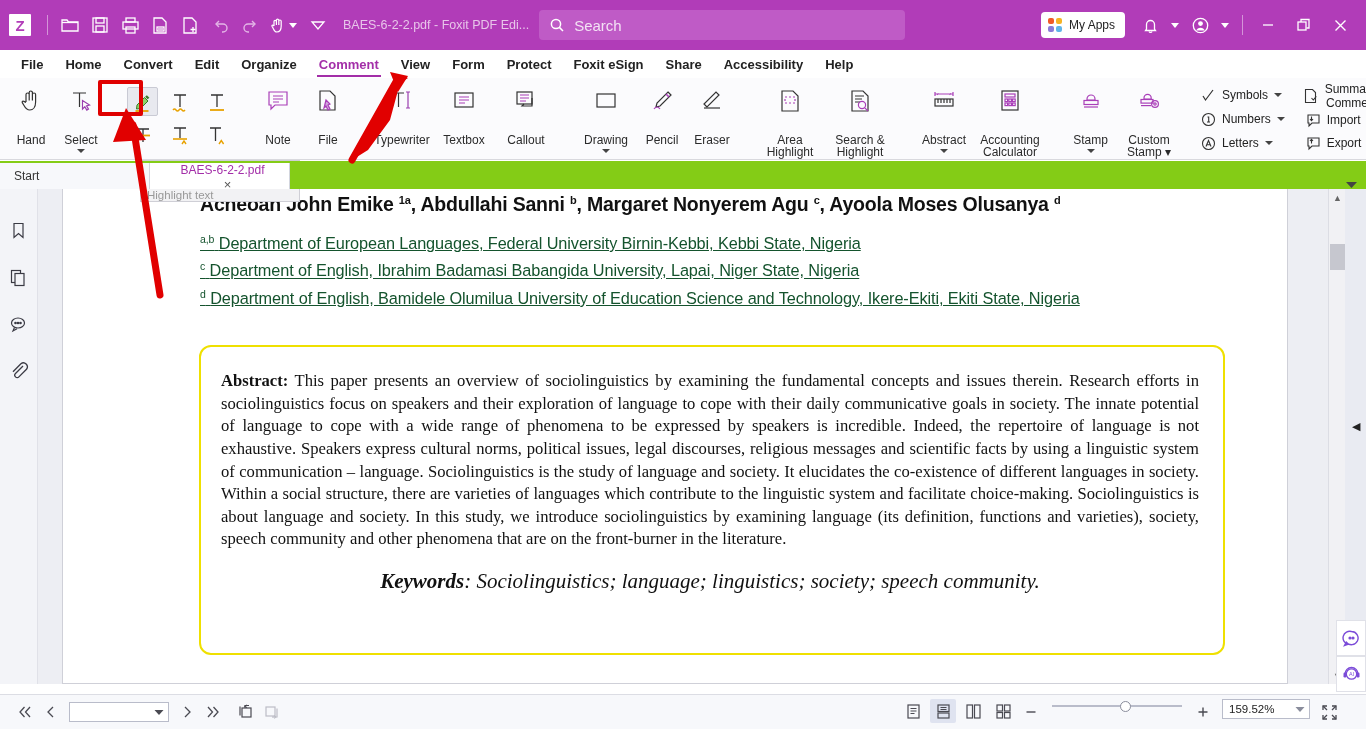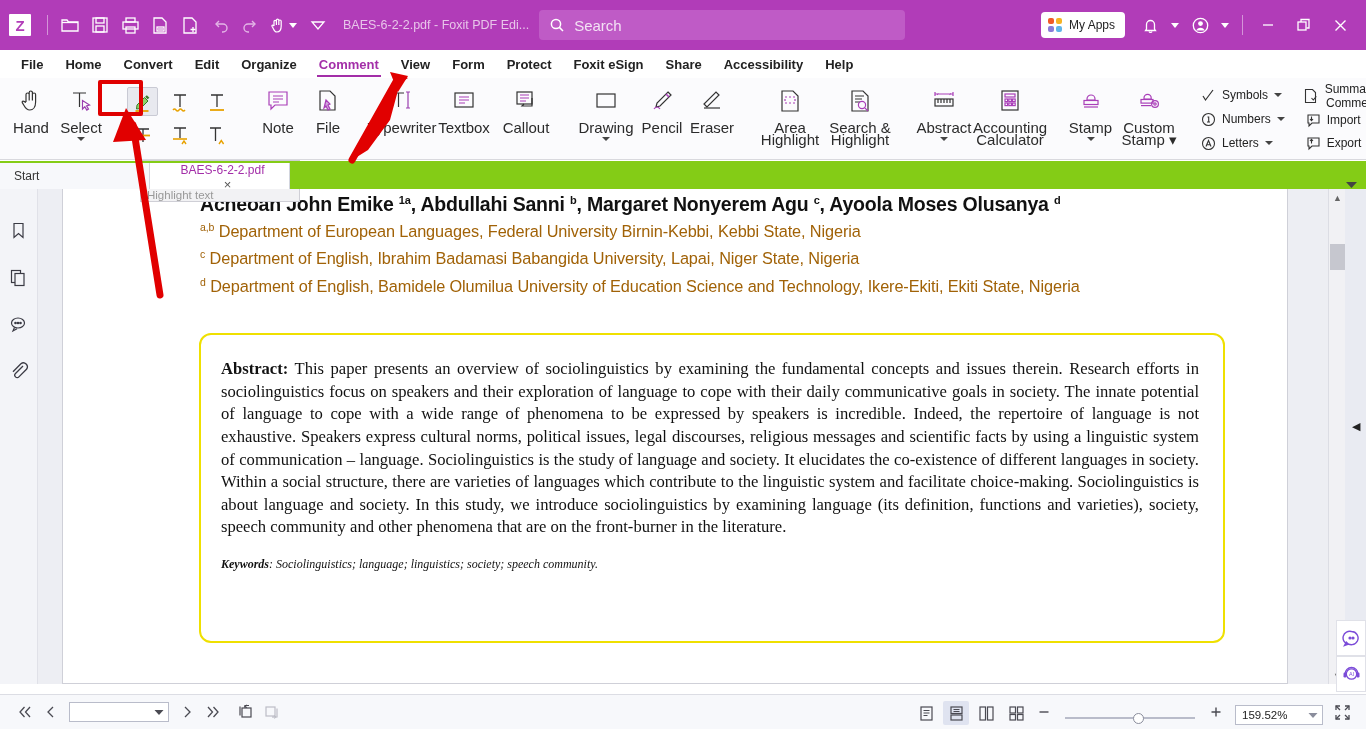--- a/index.html
+++ b/index.html
@@ -70,21 +70,21 @@
     background:#fbfbfd; border-bottom:1px solid #d9d9de;
     display:flex; align-items:stretch;
   }
   .rgroup{ display:flex; align-items:flex-start; padding:4px 6px; height:100%;}
   .rdiv{ width:1px; background:#e2e2e8; margin:6px 3px; height:66px; }
   .big-btn{
     width:50px; display:flex; flex-direction:column; align-items:center;
     padding-top:4px; cursor:default;
   }
   .big-btn .ico{ height:30px; display:flex; align-items:center; justify-content:center; }
-  .big-btn .cap{ font-size:15px; color:#2b2b2b; text-align:center; line-height:12px; margin-top:6px;}
+  .big-btn .cap{ font-size:12px; color:#2b2b2b; text-align:center; line-height:12px; margin-top:18px;}
   .big-btn.w62{ width:62px; }
   .big-btn.w70{ width:70px; }
   .caret-sm{
     width:0;height:0;border-left:4px solid transparent;border-right:4px solid transparent;
     border-top:4px solid #444; margin-top:3px;
   }
   
   .markup-grid{
     display:grid; grid-template-columns:repeat(3,37px); grid-template-rows:33px 33px;
     align-items:center; justify-items:center; margin-top:3px;
@@ -143,37 +143,37 @@
   .pagecontent{ padding:6px 10px 0 137px; }
 
   
   .authors{
     font-family:"Liberation Sans", sans-serif; font-weight:bold;
     font-size:19.5px; color:#111; letter-spacing:-0.2px; white-space:nowrap;
     margin-top:-2px;
   }
   .authors sup{ font-size:11px; font-weight:bold;}
   .affil{
-    font-family:"Liberation Sans", sans-serif; font-size:16.3px; color:#a16207;
-    line-height:23px; letter-spacing:-0.1px;
+    font-family:"Liberation Sans", sans-serif; font-size:16.3px; color:#14532d;
+    margin-top:12px; line-height:23px; letter-spacing:-0.1px;text-decoration:underline;
   }
   .affil sup{ font-size:10.5px; }
   .abstract-box{
     margin-top:35px; margin-left:-1px; width:1026px; min-height:310px;
     border:2px solid #efe000; border-radius:12px;
     padding:23px 24px 18px 20px;
   }
   .abs-p{
     font-family:"Liberation Serif", serif; font-size:16.6px; line-height:22.6px;
     text-align:justify; color:#111;
   }
   .abs-p b{ font-weight:bold; }
   .kw{
-    font-family:"Liberation Serif", serif; font-size:12px; font-style:italic;
-    margin-top:18px; color:#111;
+    font-family:"Liberation Serif", serif; font-size:21px; font-style:italic;
+    margin-top:18px; color:#111;text-align:center;
   }
   .kw b{ font-weight:bold; font-style:italic; }
 
   
   .vscroll{
     position:absolute; left:1328px; top:189px; width:17px; height:495px;
     background:#f1f1f4; border-left:1px solid #dcdde4;
   }
   .vscroll .up,.vscroll .dn{
     width:17px;height:17px;display:flex;align-items:center;justify-content:center;color:#666;font-size:9px;
@@ -200,21 +200,21 @@
   .statusbar{
     position:absolute; left:0; top:694px; width:1366px; height:35px;
     background:#f7f8fb; border-top:1px solid #dcdde4;
     display:flex; align-items:center;
   }
   .sb-icon{ width:26px;height:26px;display:flex;align-items:center;justify-content:center;color:#4a4a52;}
   .pagebox{
     width:100px;height:20px;border:1px solid #b9bcca;background:#fff;
     display:flex; align-items:center; justify-content:flex-end; padding-right:4px;
   }
-  .sb-right{ margin-left:auto; display:flex; align-items:flex-end; padding-right:11px;}
+  .sb-right{ margin-left:auto; display:flex; align-items:flex-start; padding-right:24px;}
   .viewbtn{ width:26px;height:24px;display:flex;align-items:center;justify-content:center;margin:0 2px;}
   .viewbtn.sel{ background:#dfe3f0; border-radius:2px;}
   .slider{ position:relative; width:130px; height:14px; margin:0 8px; display:flex; align-items:center;}
   .slider .track{ width:100%; height:2px; background:#b9bcca;}
   .slider .knob{
     position:absolute; left:68px; top:2px; width:11px;height:11px;border-radius:50%;
     background:#fff;border:1px solid #8a8d9c;
   }
   .zoombox{
     width:88px;height:20px;border:1px solid #b9bcca;background:#fff;

